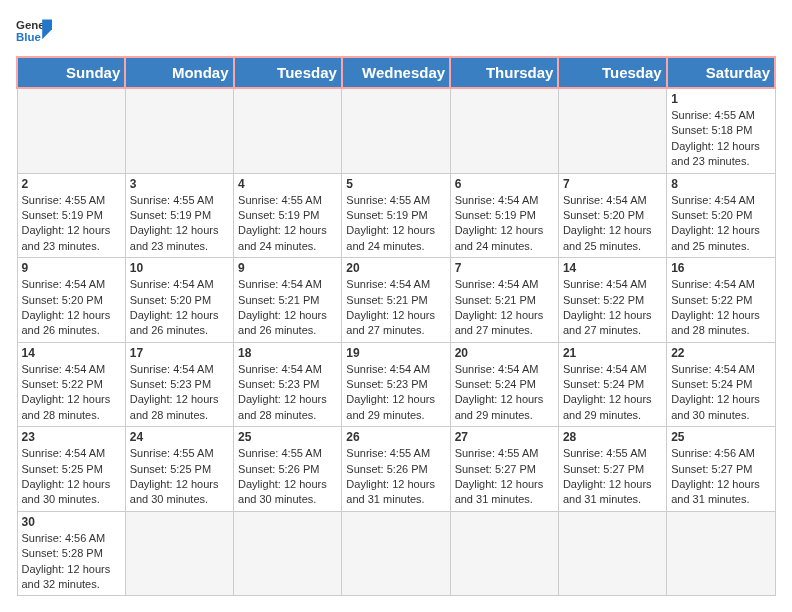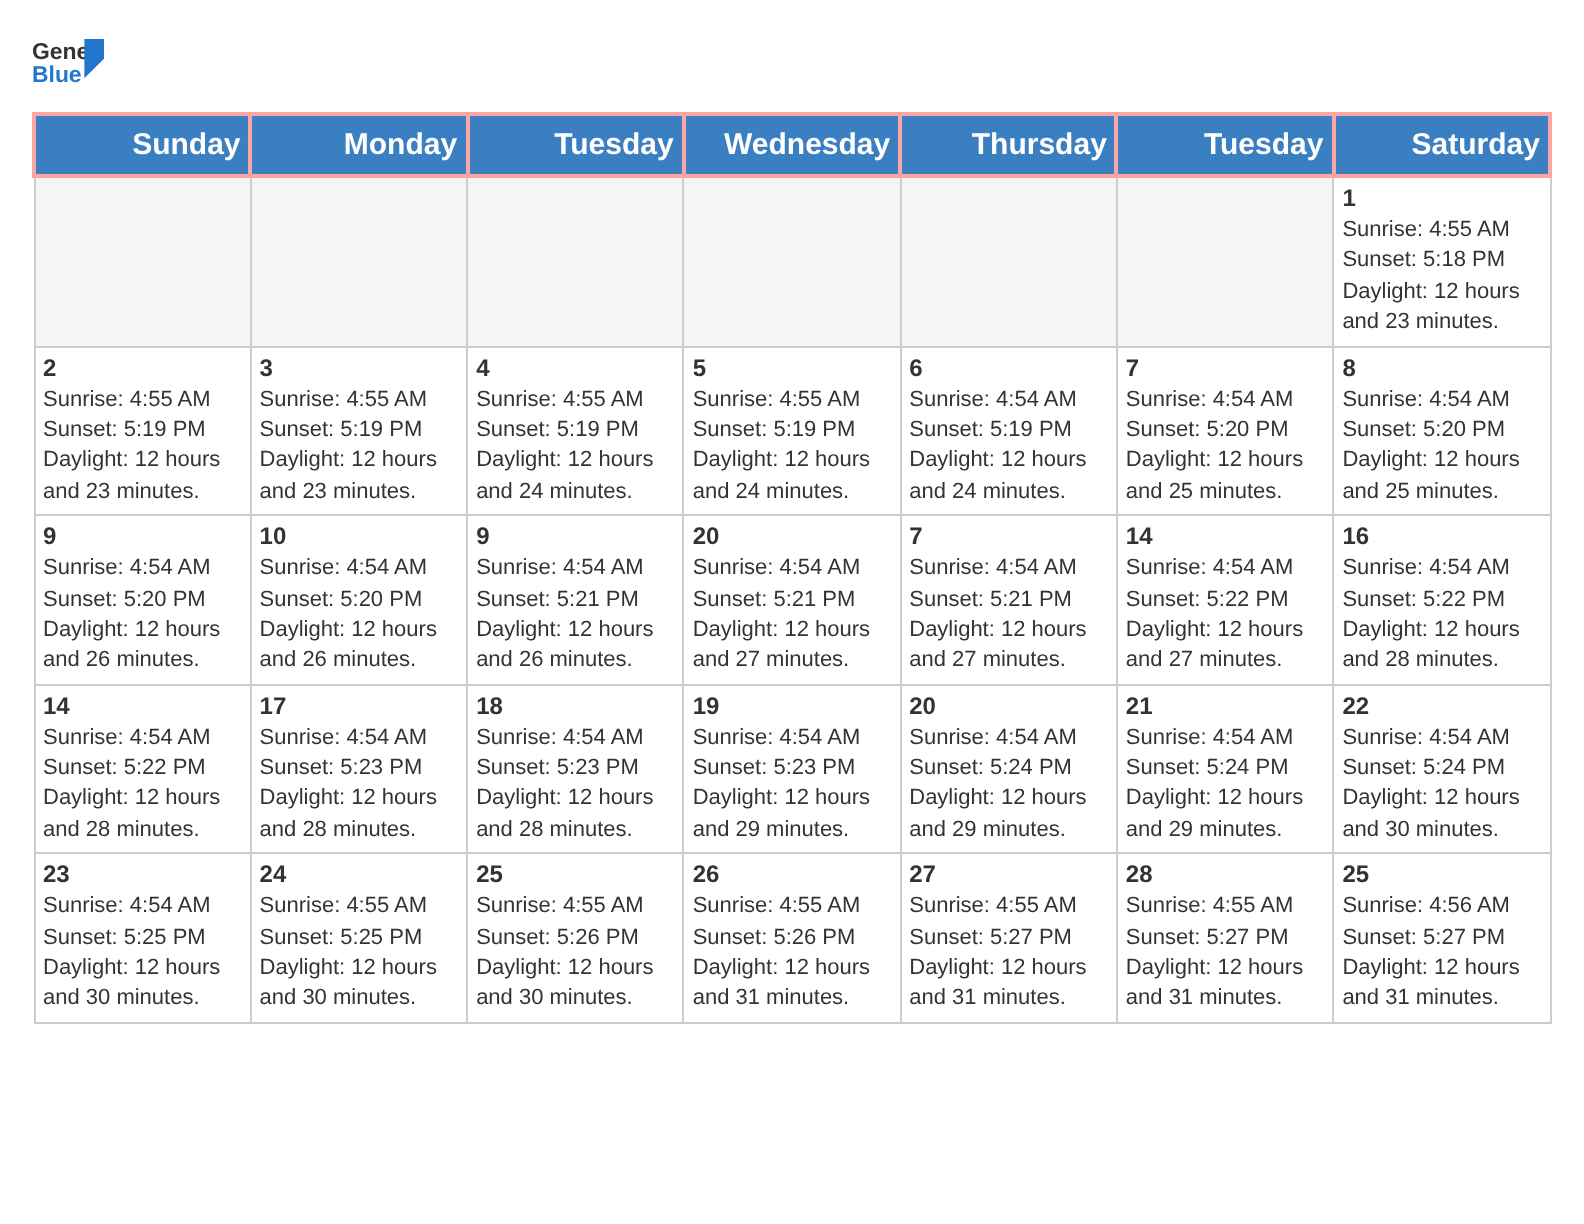--- a/index.html
+++ b/index.html
@@ -300,14 +300,28 @@
 Sunset: 5:27 PM
 Daylight: 12 hours and 31 minutes.</div>
         </td>
         <td>
           <span class="day-number">25</span>
           <div class="day-info">Sunrise: 4:56 AM
 Sunset: 5:27 PM
 Daylight: 12 hours and 31 minutes.</div>
         </td>
       </tr>
+      <tr class="last-row">
+        <td class="has-data">
+          <span class="day-number">30</span>
+          <div class="day-info">Sunrise: 4:56 AM
+Sunset: 5:28 PM
+Daylight: 12 hours and 32 minutes.</div>
+        </td>
+        <td class="empty"></td>
+        <td class="empty"></td>
+        <td class="empty"></td>
+        <td class="empty"></td>
+        <td class="empty"></td>
+        <td class="empty"></td>
+      </tr>
     </tbody>
 </table>
 
 </body></html>

